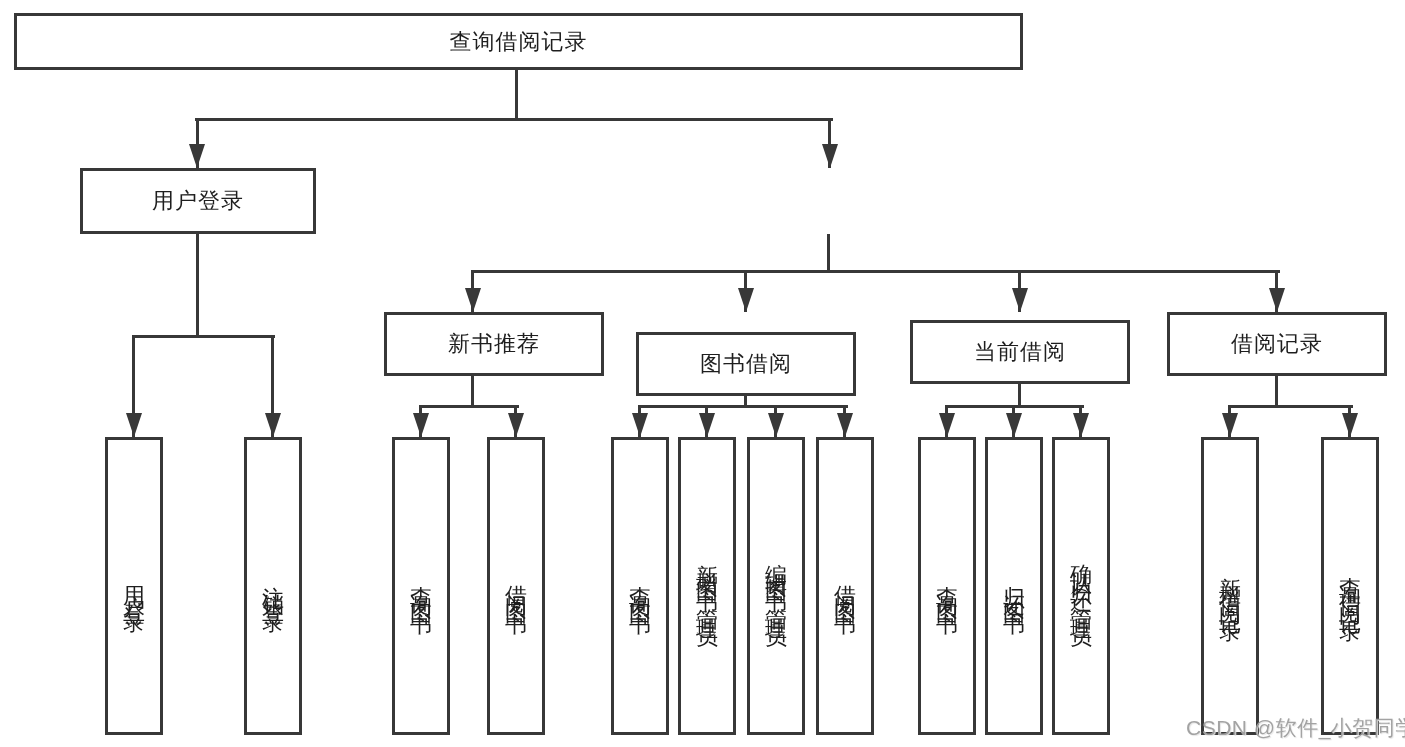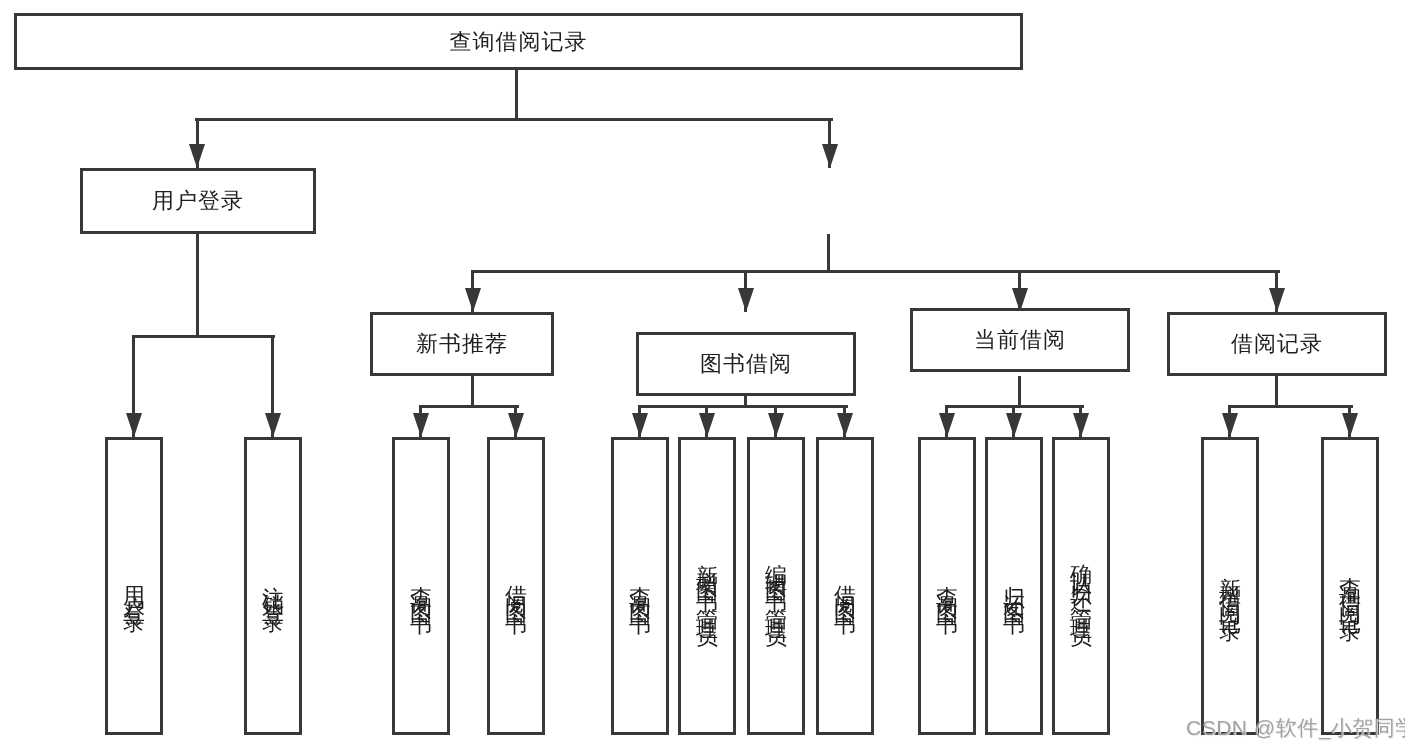--- a/index.html
+++ b/index.html
@@ -91,23 +91,23 @@
   <div class="hline" style="left:1228px;top:405px;width:125px;"></div>
   <div class="vline" style="left:1228px;top:405px;height:32px;"></div>
   <div class="vline" style="left:1348px;top:405px;height:32px;"></div>
   <div class="arrow" style="left:1222px;top:413px;"></div>
   <div class="arrow" style="left:1342px;top:413px;"></div>
 
   <div class="node" style="left:14px;top:13px;width:1009px;height:57px;">查询借阅记录</div>
 
   <div class="node" style="left:80px;top:168px;width:236px;height:66px;">用户登录</div>
 
-  <div class="node" style="left:370px;top:312px;width:184px;height:64px;">新书推荐</div>
+  <div class="node" style="left:384px;top:312px;width:220px;height:64px;">新书推荐</div>
   <div class="node" style="left:636px;top:312px;width:220px;height:64px;margin-top:20px;">图书借阅</div>
-  <div class="node" style="left:910px;top:308px;width:220px;height:64px;">当前借阅</div>
+  <div class="node" style="left:910px;top:320px;width:220px;height:64px;">当前借阅</div>
   <div class="node" style="left:1167px;top:312px;width:220px;height:64px;">借阅记录</div>
 
   <div class="node leaf" style="left:105px;top:437px;width:58px;height:298px;">用户登录</div>
   <div class="node leaf" style="left:244px;top:437px;width:58px;height:298px;">注销登录</div>
 
   <div class="node leaf" style="left:392px;top:437px;width:58px;height:298px;">查询图书</div>
   <div class="node leaf" style="left:487px;top:437px;width:58px;height:298px;">借阅图书</div>
 
   <div class="node leaf" style="left:611px;top:437px;width:58px;height:298px;">查询图书</div>
   <div class="node leaf" style="left:678px;top:437px;width:58px;height:298px;">新增图书（管理员）</div>

